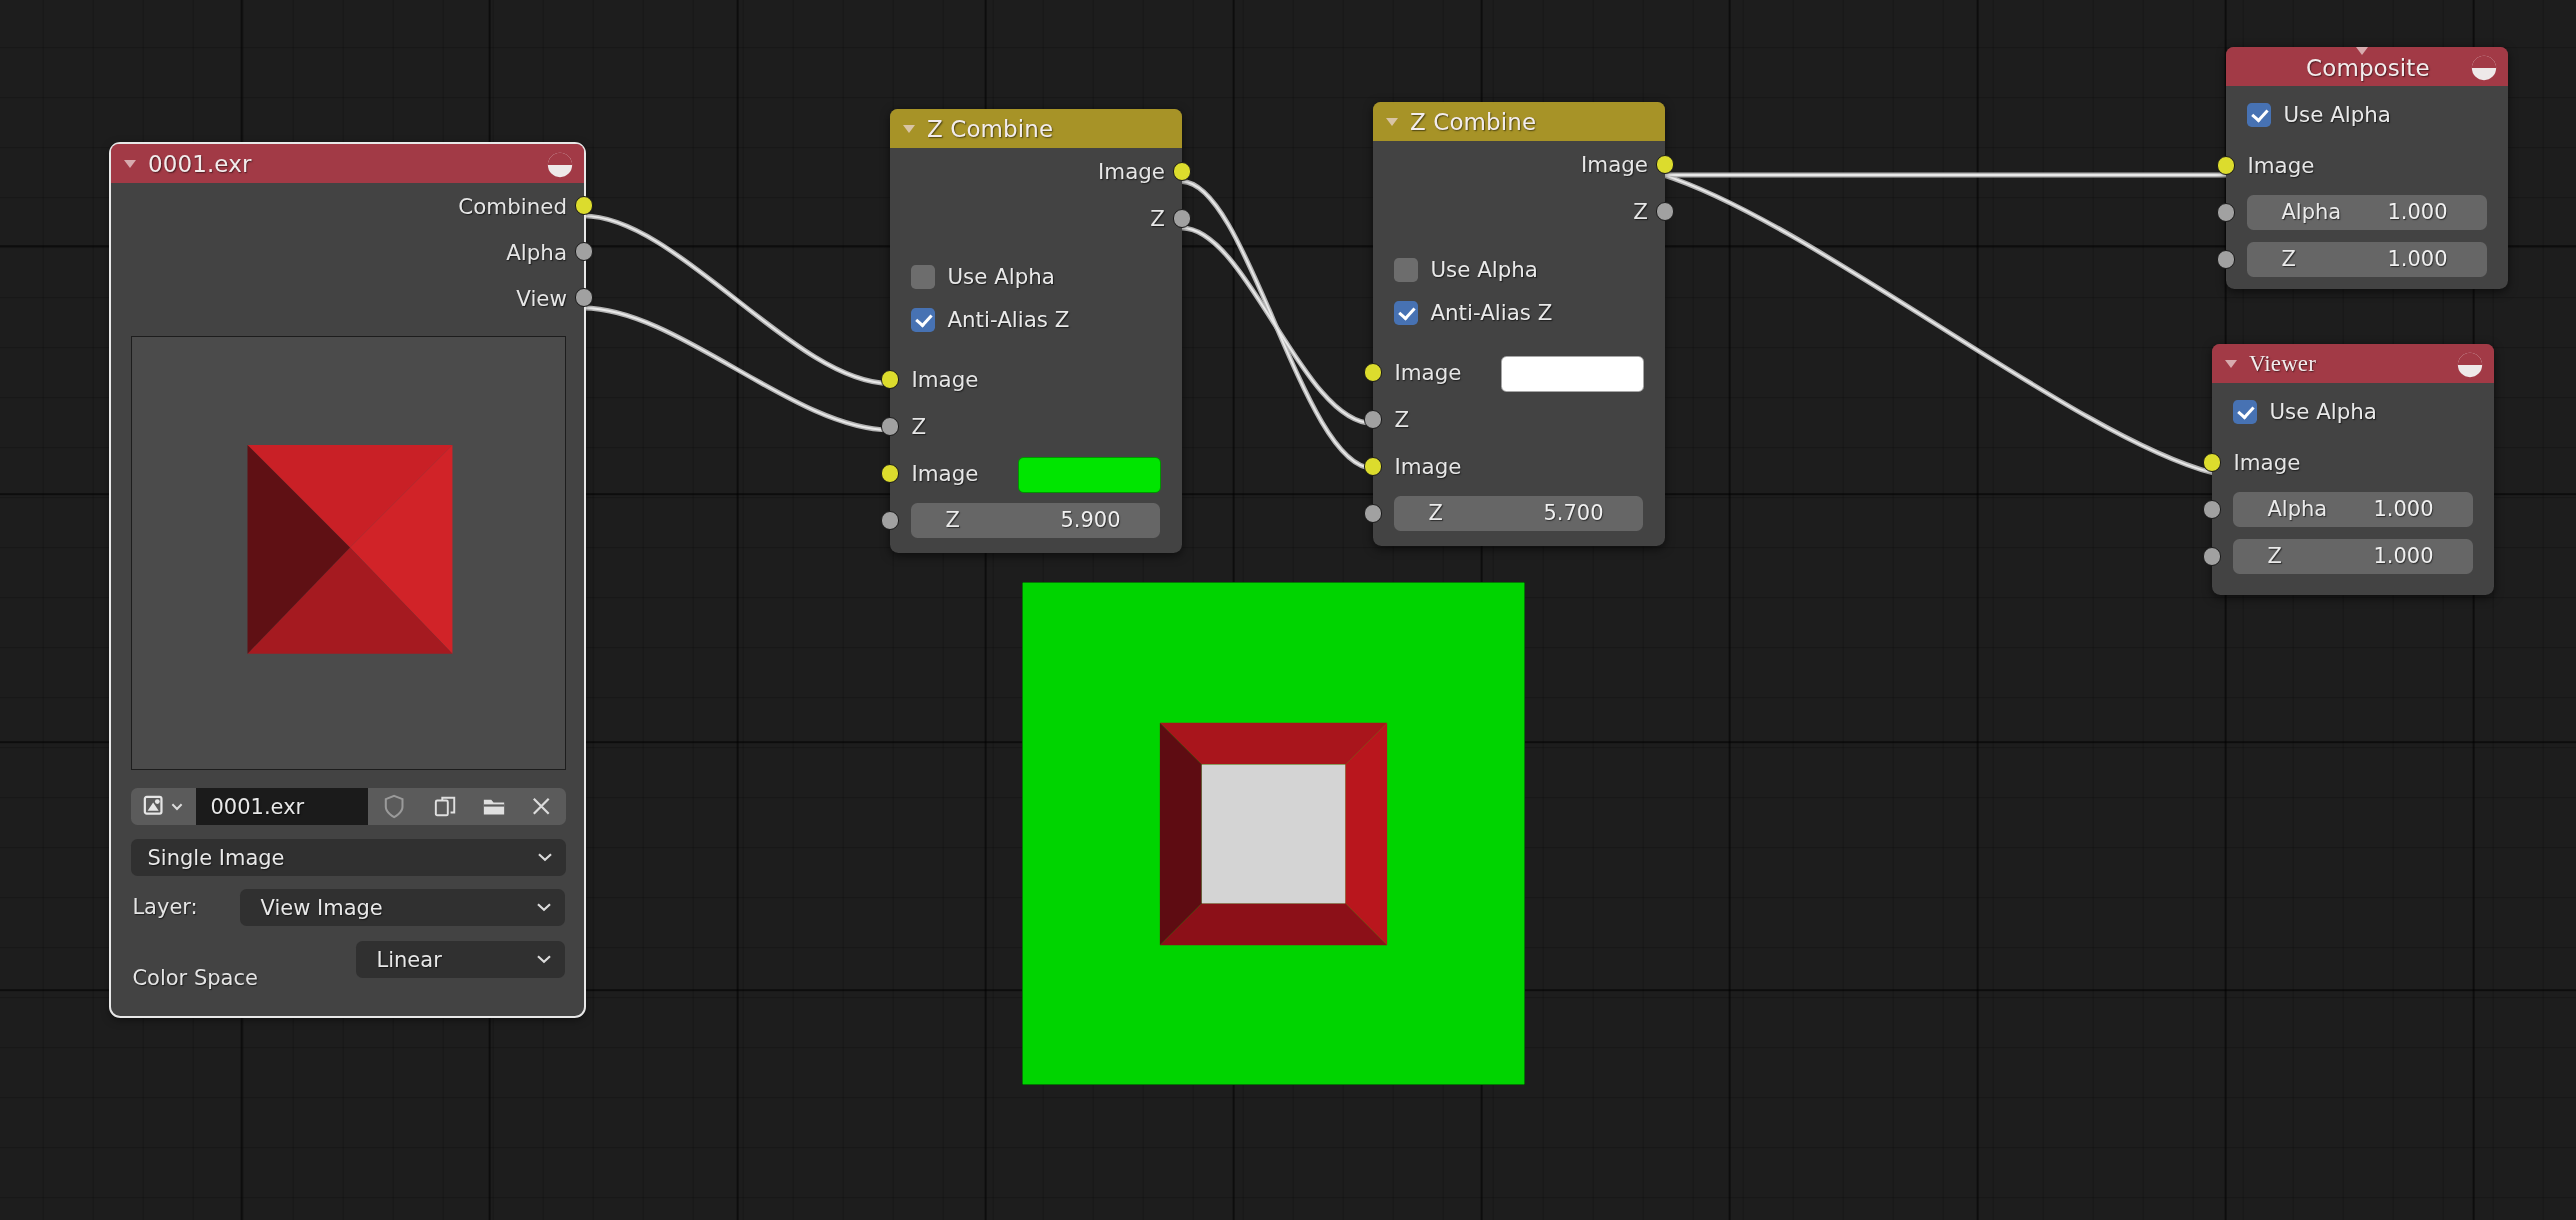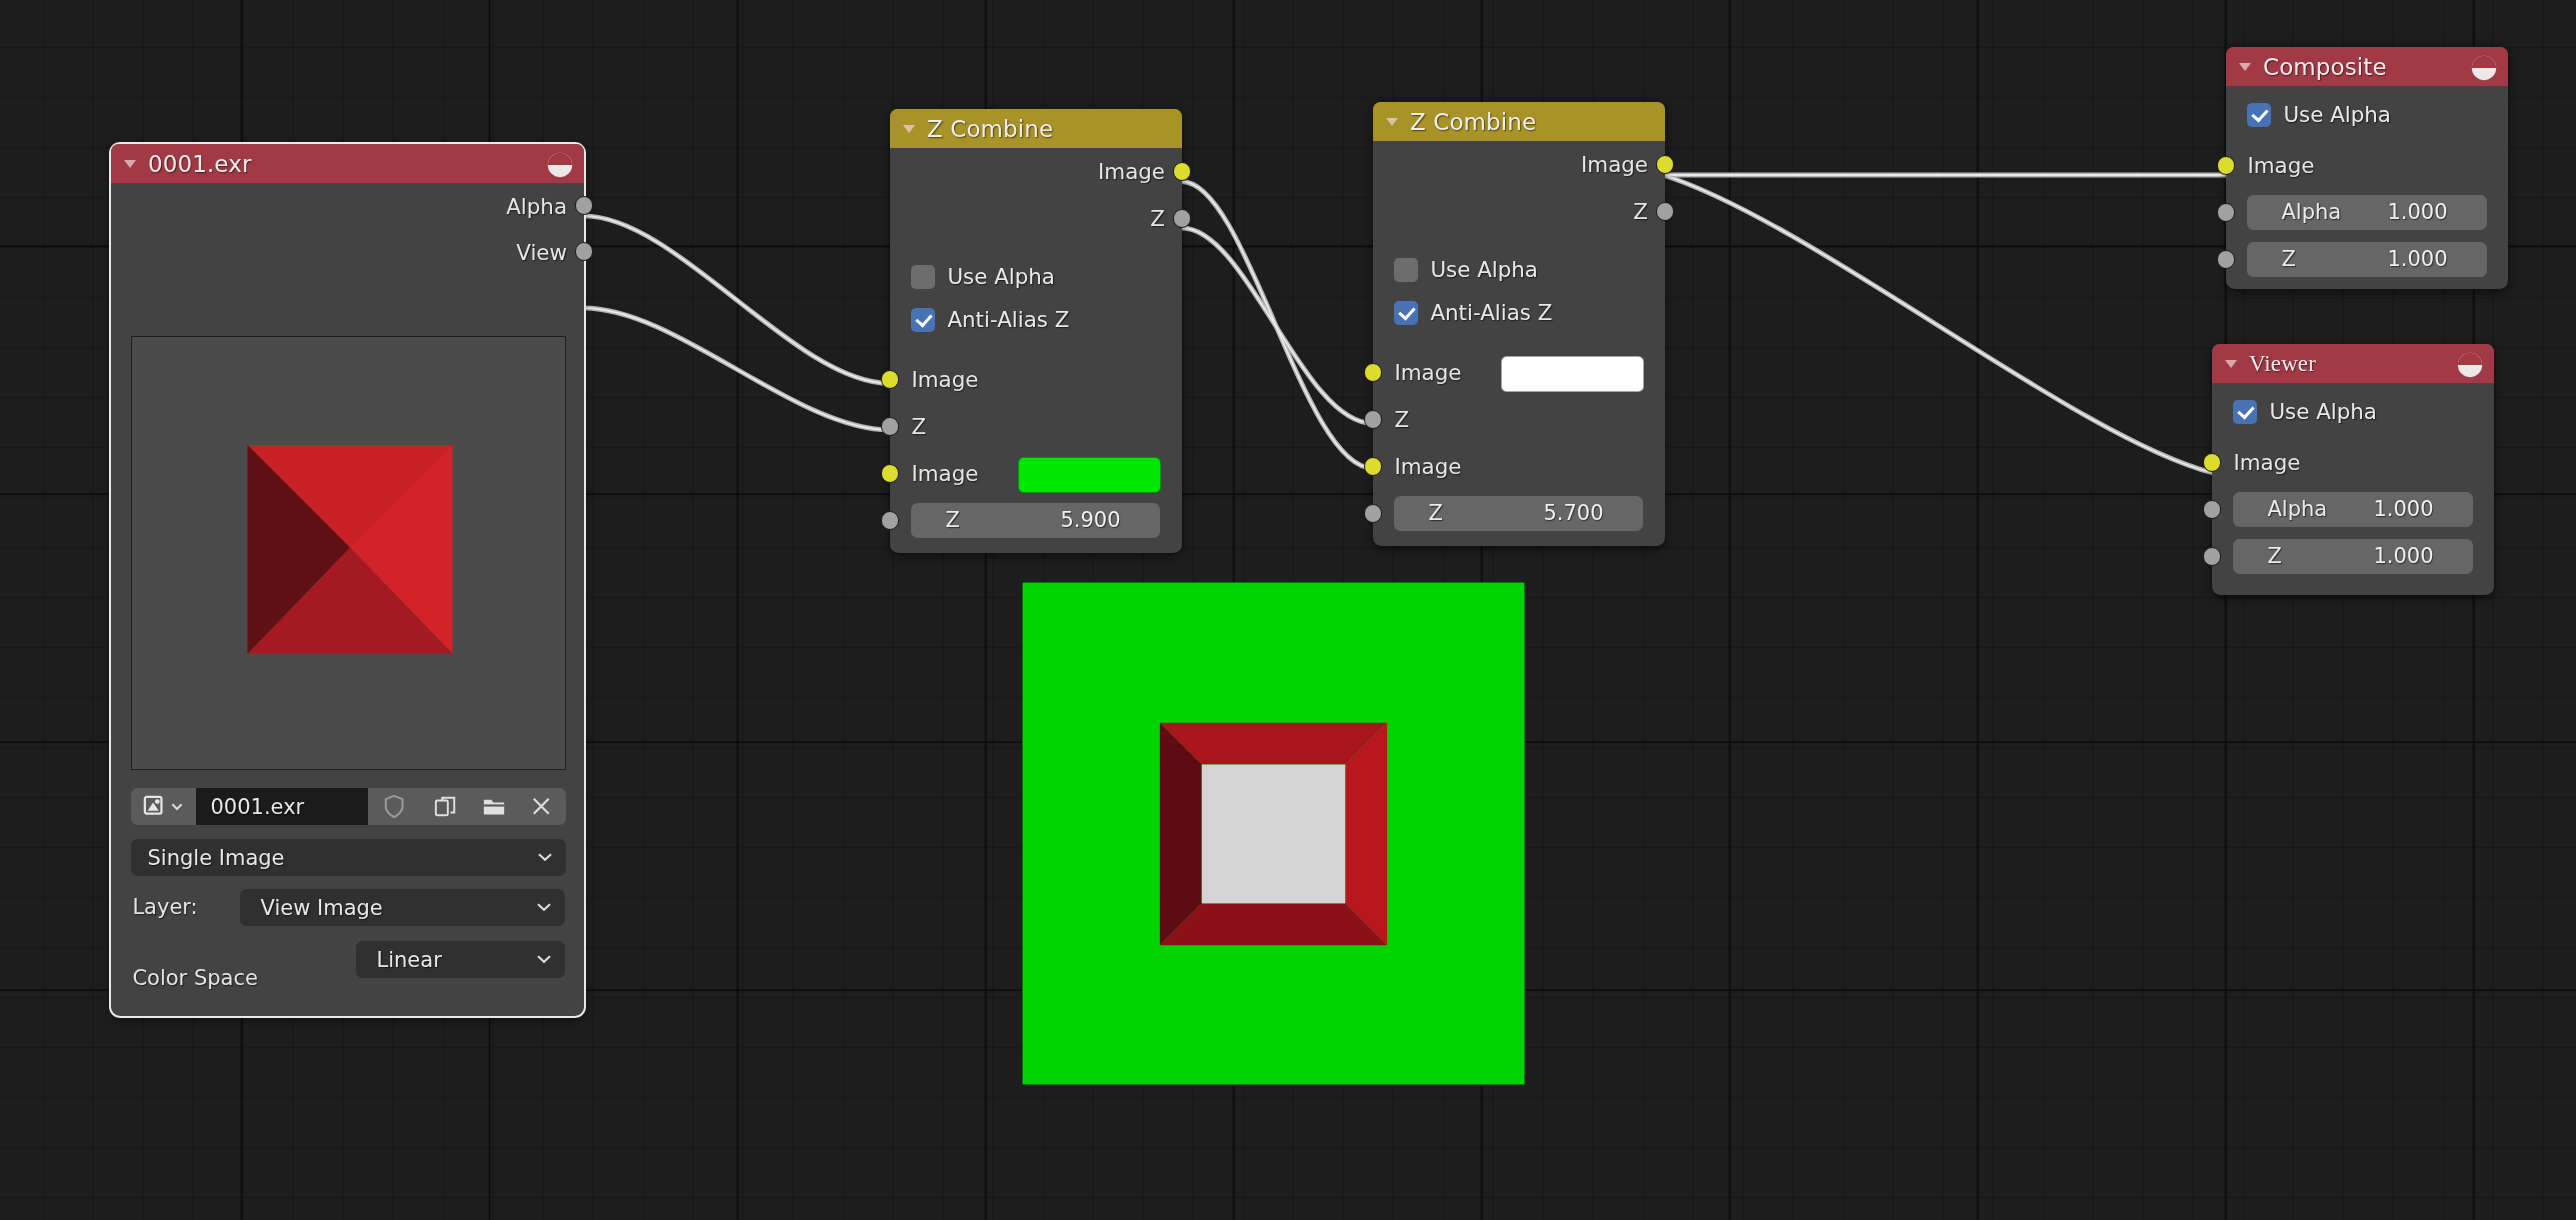--- a/index.html
+++ b/index.html
@@ -201,20 +201,24 @@
         <svg width="28" height="28" viewBox="0 0 30 30">
           <circle cx="15" cy="15" r="13" fill="#eee9e9"></circle>
           <path d="M15,15 L15,2 A13,13 0 0 1 28,15 Z" fill="#a23a46"></path>
           <path d="M15,15 L2,15 A13,13 0 0 1 15,2 Z" fill="#a23a46"></path>
         </svg>
       </span>
     </div>
     <div class="node-body" style="height:833px;">
 
       <div class="row" style="height:46px;">
+        <span class="row-label out">Combined</span>
+        <span class="sock img" style="right:-9.3px; top:13px;"></span>
+      </div>
+      <div class="row" style="height:46px;">
         <span class="row-label out">Alpha</span>
         <span class="sock val" style="right:-9.3px; top:13px;"></span>
       </div>
       <div class="row" style="height:46px;">
         <span class="row-label out">View</span>
         <span class="sock val" style="right:-9.3px; top:13px;"></span>
       </div>
 
       <div class="preview" style="left:19.5px; top:153px; width:435px; height:434px;">
         <svg width="435" height="434" viewBox="0 0 467 466">
@@ -387,21 +391,21 @@
         <span class="sock val" style="left:-9.3px; top:14px;"></span>
         <div class="valfield" style="left:20.5px; top:5.6px; width:249px;">
           <span class="vf-name">Z</span>
           <span class="vf-num">5.700</span>
         </div>
       </div>
     </div>
   </div>
 
   <div class="node" style="left:2226px; top:47px; width:282px; height:242px;">
-    <div class="node-header" style="background:#a23a46;">
+    <div class="node-header" style="background:#a23a46;flex-direction:column;">
       <span class="tri"></span>
       <span class="node-title">Composite</span>
       <span class="hdr-icon">
         <svg width="28" height="28" viewBox="0 0 30 30">
           <circle cx="15" cy="15" r="13" fill="#eee9e9"></circle>
           <path d="M15,15 L15,2 A13,13 0 0 1 28,15 Z" fill="#a23a46"></path>
           <path d="M15,15 L2,15 A13,13 0 0 1 15,2 Z" fill="#a23a46"></path>
         </svg>
       </span>
     </div>

